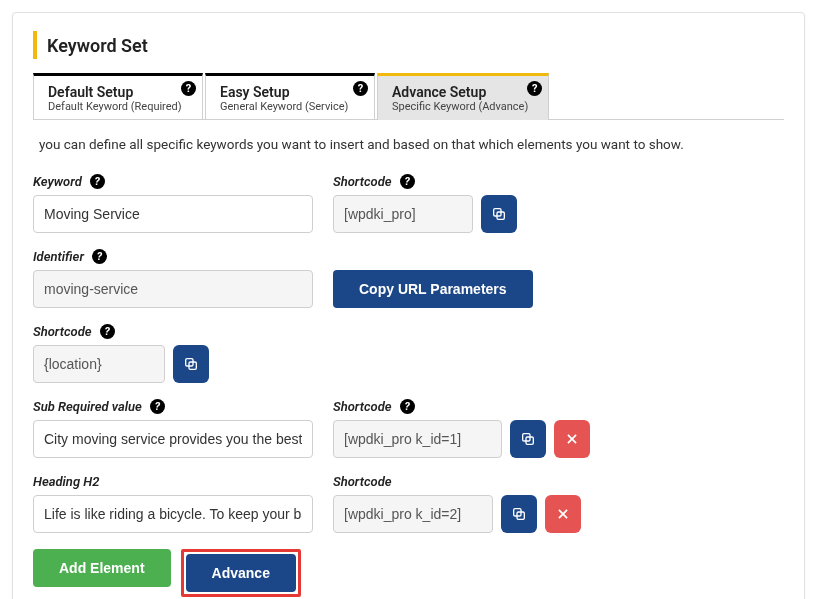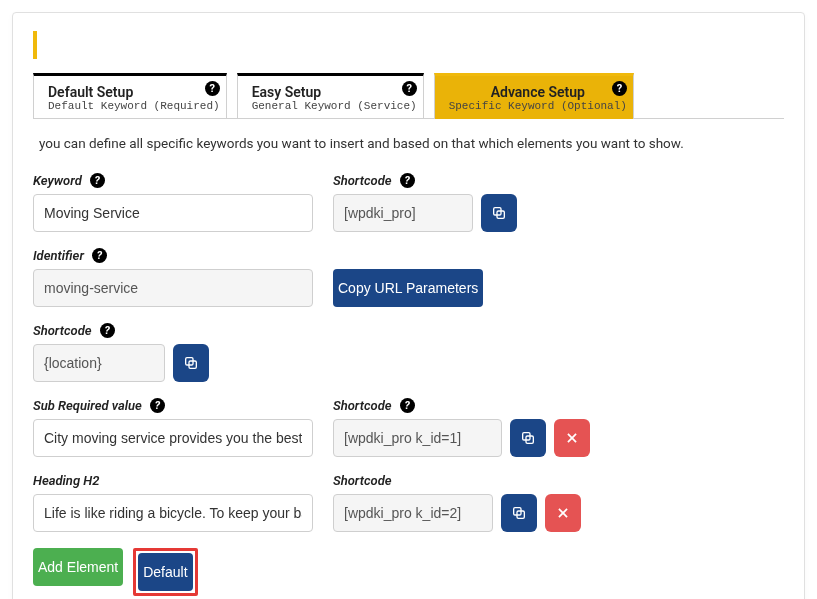--- a/index.html
+++ b/index.html
@@ -34,30 +34,30 @@
   .tabs {
     display: flex;
     border-bottom: 1px solid #d0d0d0;
     margin-bottom: 16px;
   }
   .tab {
     position: relative;
     border: 1px solid #d0d0d0;
     border-bottom: none;
     border-top: 3px solid transparent;
-    padding: 8px 6px 6px 14px;
-    margin-right: 10px;
+    padding: 8px 20px 6px 14px;
+    margin-right: 2px;
     min-width: 170px;
     background: #fff;
     cursor: pointer;
   }
   .tab.inactive { border-top-color: #000; }
-  .tab.active { border-top-color: #f0b90b; margin-bottom: -1px; background: #eab308; text-align: center; }
+  .tab.active { border-top-color: #f0b90b; margin-bottom: -1px; background: #e5e5e5; }
   .tab-title { font-size: 14px; font-weight: 600; color: #222; }
-  .tab-sub { font-size: 11px; color: #444; font-family: Liberation Mono, monospace; }
+  .tab-sub { font-size: 11px; color: #444; }
   .tab .help-badge { position: absolute; top: 5px; right: 6px; }
   .help-badge {
     display: inline-flex;
     align-items: center;
     justify-content: center;
     width: 15px; height: 15px;
     border-radius: 50%;
     background: #000;
     color: #fff;
     font-size: 11px;
@@ -119,23 +119,23 @@
     justify-content: center;
     cursor: pointer;
     color: #fff;
   }
   .btn-blue { background: #1b4687; }
   .btn-red { background: #e55353; }
   .pill-btn {
     height: 38px;
     border: none;
     border-radius: 4px;
-    padding: 0 5px;
+    padding: 0 26px;
     font-size: 14px;
-    font-weight: 400;
+    font-weight: 700;
     color: #fff;
     cursor: pointer;
   }
   .btn-navy { background: #1b4687; }
   .btn-green { background: #4caf50; }
   .actions { display: flex; gap: 10px; margin-top: 8px; }
   .highlight-box {
     border: 3px solid #e53935;
     padding: 2px;
     border-radius: 2px;
@@ -143,36 +143,37 @@
   }
   svg { display: block; }
 </style>
 </head>
 <body>
 
 <div class="panel">
 
   <div class="section-title-wrap">
     <div class="accent-bar"></div>
+    <div class="section-title">Keyword Set</div>
   </div>
 
   <div class="tabs">
     <div class="tab inactive">
       <div class="tab-title">Default Setup</div>
       <div class="tab-sub">Default Keyword (Required)</div>
       <span class="help-badge">?</span>
     </div>
     <div class="tab inactive">
       <div class="tab-title">Easy Setup</div>
       <div class="tab-sub">General Keyword (Service)</div>
       <span class="help-badge">?</span>
     </div>
     <div class="tab active">
       <div class="tab-title">Advance Setup</div>
-      <div class="tab-sub">Specific Keyword (Optional)</div>
+      <div class="tab-sub">Specific Keyword (Advance)</div>
       <span class="help-badge">?</span>
     </div>
   </div>
 
   <div class="desc">you can define all specific keywords you want to insert and based on that which elements you want to show.</div>
 
   <div class="row">
     <div class="field w280">
       <div class="label-line">
         <span class="label-text">Keyword</span>
@@ -284,17 +285,17 @@
               <line x1="19" y1="5" x2="5" y2="19"></line>
             </svg>
         </button>
       </div>
     </div>
   </div>
 
   <div class="actions">
     <button class="pill-btn btn-green">Add Element</button>
     <span class="highlight-box">
-      <button class="pill-btn btn-navy">Default</button>
+      <button class="pill-btn btn-navy">Advance</button>
     </span>
   </div>
 
 </div>
 
 </body></html>

